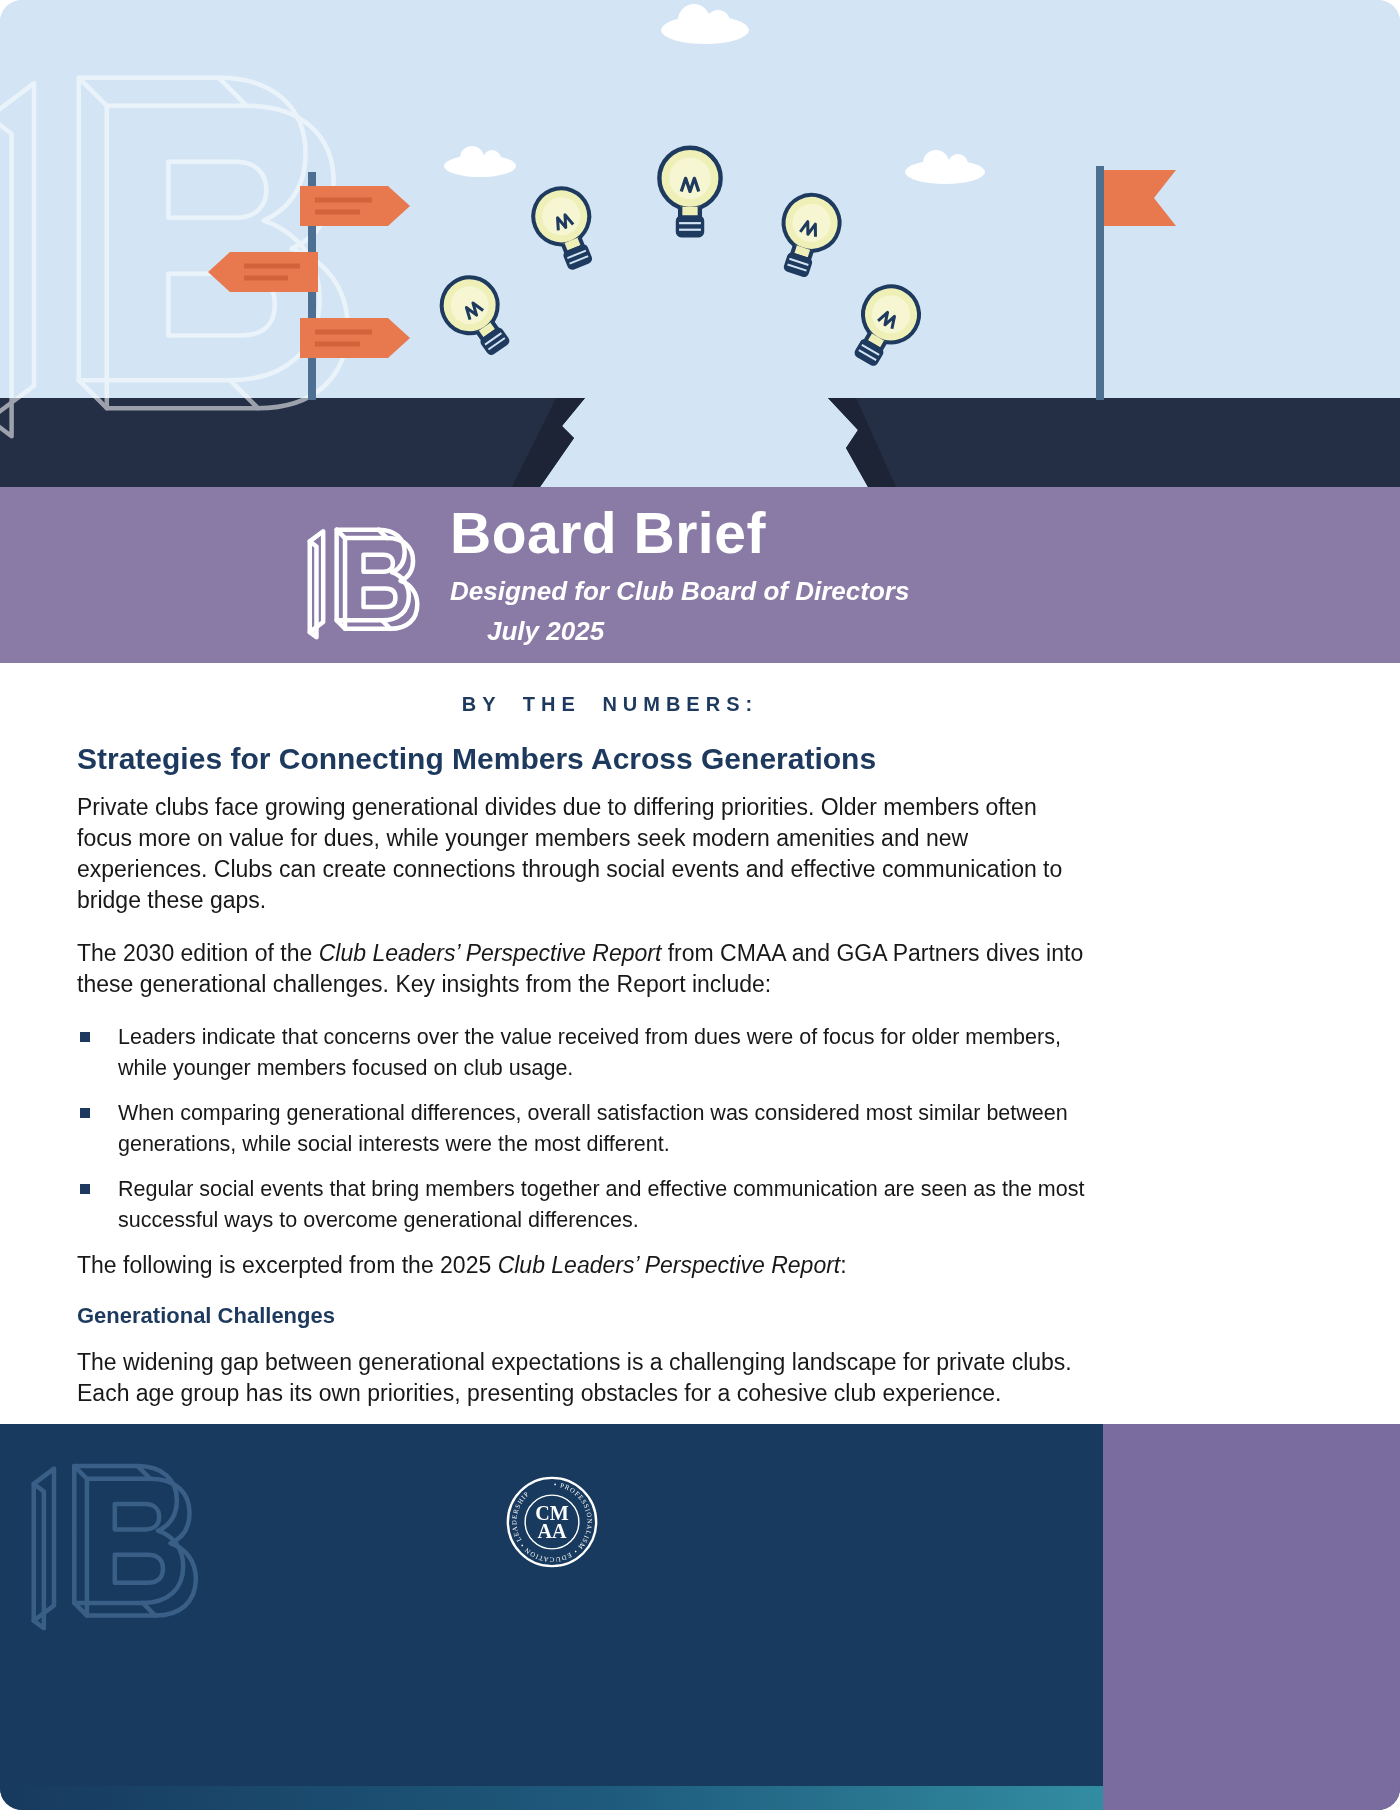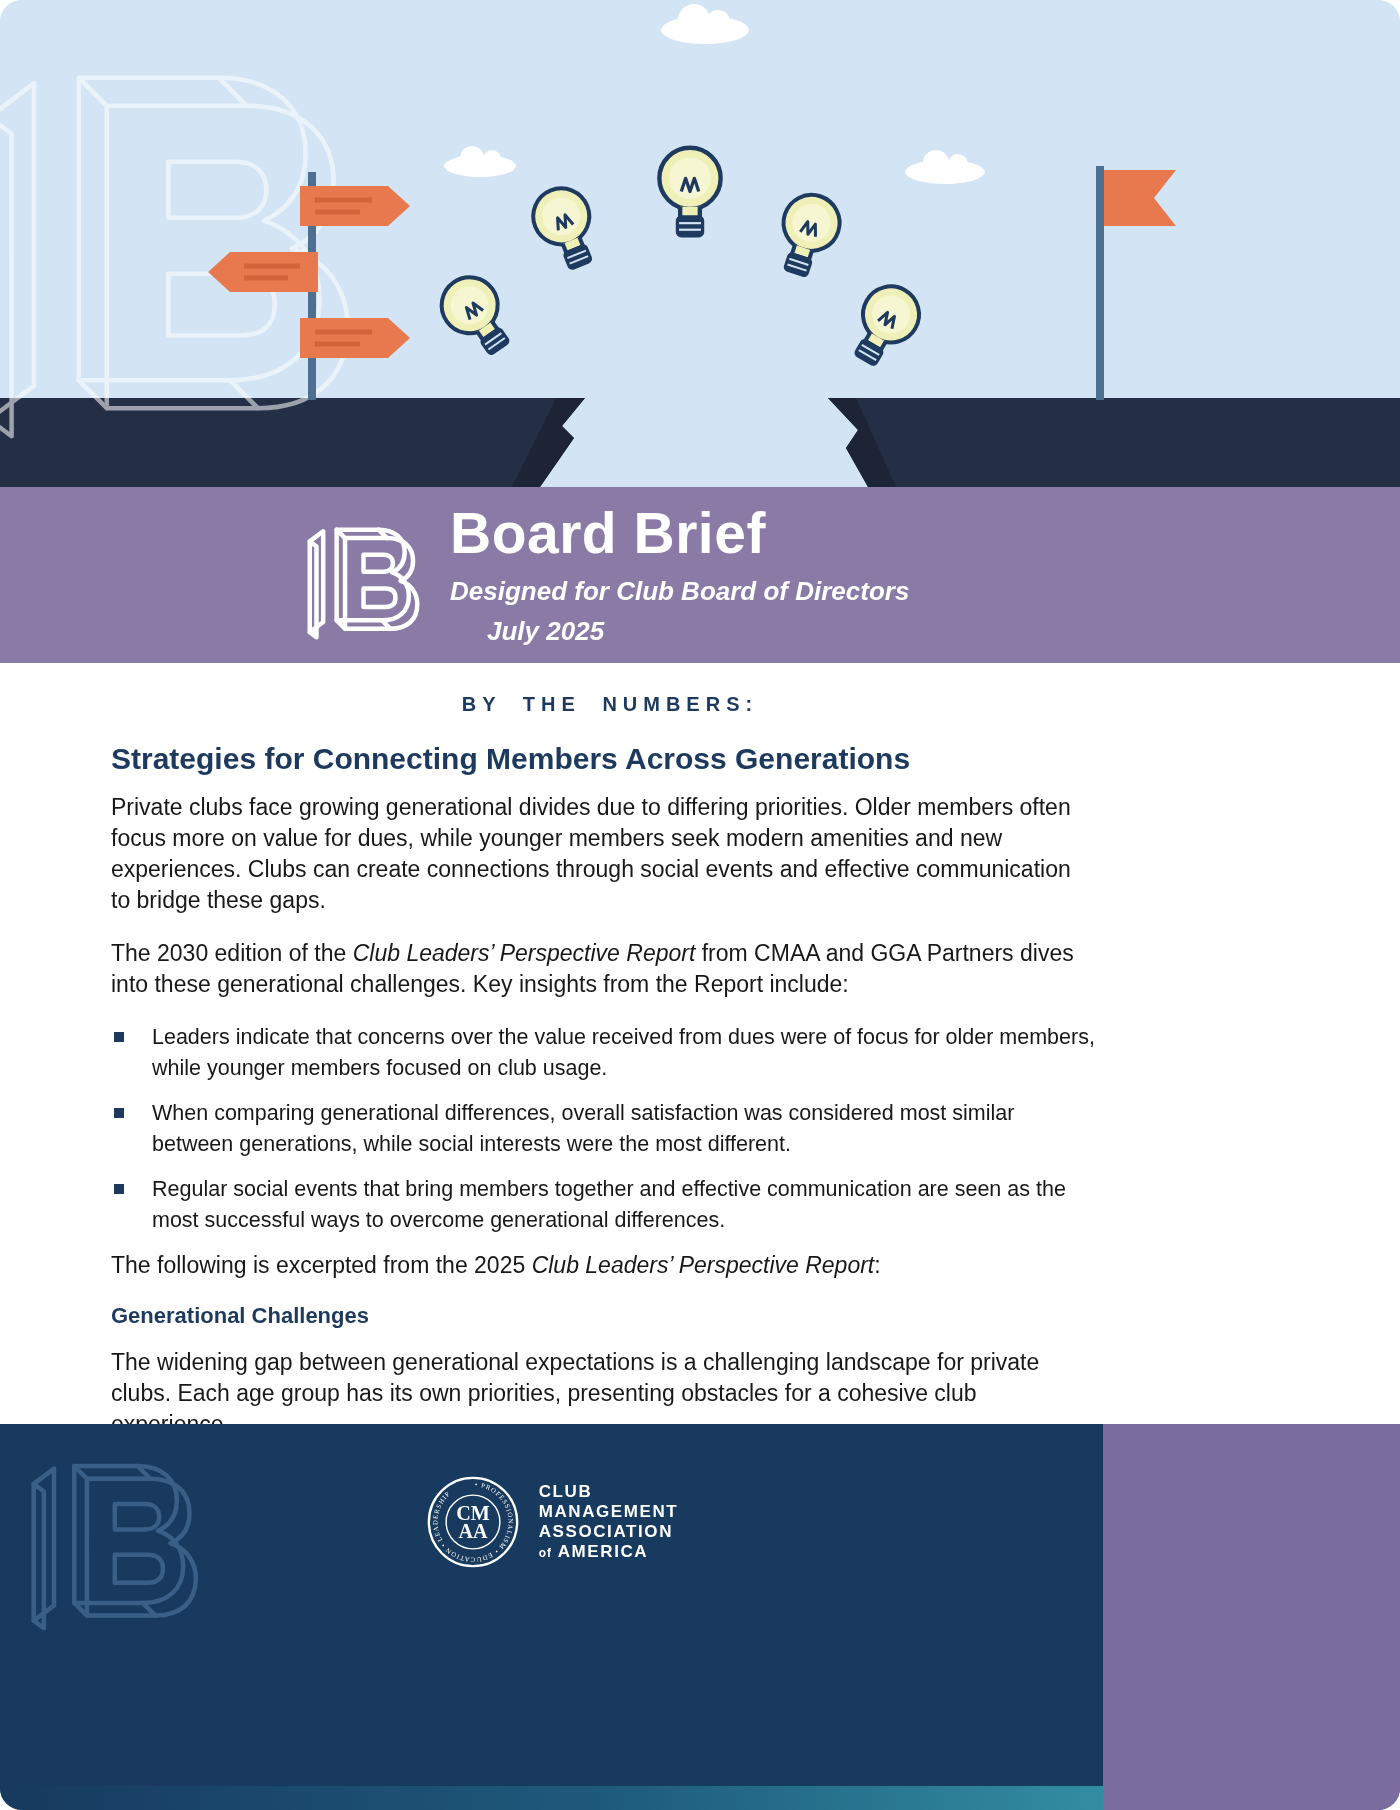--- a/index.html
+++ b/index.html
@@ -33,21 +33,21 @@
   .banner-subtitle { font-size: 26px; font-style: italic; font-weight: bold; margin-top: 14px; }
   .banner-date { font-size: 26px; font-style: italic; font-weight: bold; margin-top: 9px; margin-left: 37px; }
 
   
   .kicker {
     width: 1220px; text-align: center;
     padding-top: 30px;
     color: #1d3a5e; font-weight: bold; font-size: 20px;
     letter-spacing: 6px; word-spacing: 10px;
   }
-  .article { padding: 0 305px 0 111px; color: #181818; }
+  .article { padding: 0 305px 0 77px; color: #181818; }
   .headline { color: #1d3a5e; font-size: 30px; font-weight: bold; margin: 26px 0 16px; }
   .article p { font-size: 23px; line-height: 31px; margin: 0 0 22px; }
   .key-points { list-style: none; margin: 2px 0 8px; padding: 0; }
   .key-points li {
     position: relative; padding-left: 41px; margin-bottom: 14px;
     font-size: 21.5px; line-height: 31px;
   }
   .key-points li::before {
     content: ""; position: absolute; left: 3px; top: 10px;
     width: 10px; height: 10px; background: #1d3a5e;
@@ -230,22 +230,16 @@
           <path id="ringPath" d="M50,13 a37,37 0 1,1 -0.01,0" fill="none"></path>
         </defs>
         <circle cx="50" cy="50" r="46" fill="none" stroke="#ffffff" stroke-width="2.5"></circle>
         <circle cx="50" cy="50" r="28" fill="none" stroke="#ffffff" stroke-width="1.5"></circle>
         <text font-family="'Liberation Serif', serif" font-size="7" fill="#ffffff" letter-spacing="1">
           <textPath href="#ringPath" startOffset="2">• PROFESSIONALISM • EDUCATION • LEADERSHIP</textPath>
         </text>
         <text x="50" y="48" text-anchor="middle" font-family="'Liberation Serif', serif" font-weight="bold" font-size="21" fill="#ffffff">CM</text>
         <text x="50" y="67" text-anchor="middle" font-family="'Liberation Serif', serif" font-weight="bold" font-size="21" fill="#ffffff">AA</text>
       </svg>
-      <div class="org">
-        <div>CLUB</div>
-        <div>MANAGEMENT</div>
-        <div>ASSOCIATION</div>
-        <div><span class="small">of</span> <span>AMERICA</span></div>
-      </div>
     </div>
   </div>
 
 </div>
 
 </body></html>

